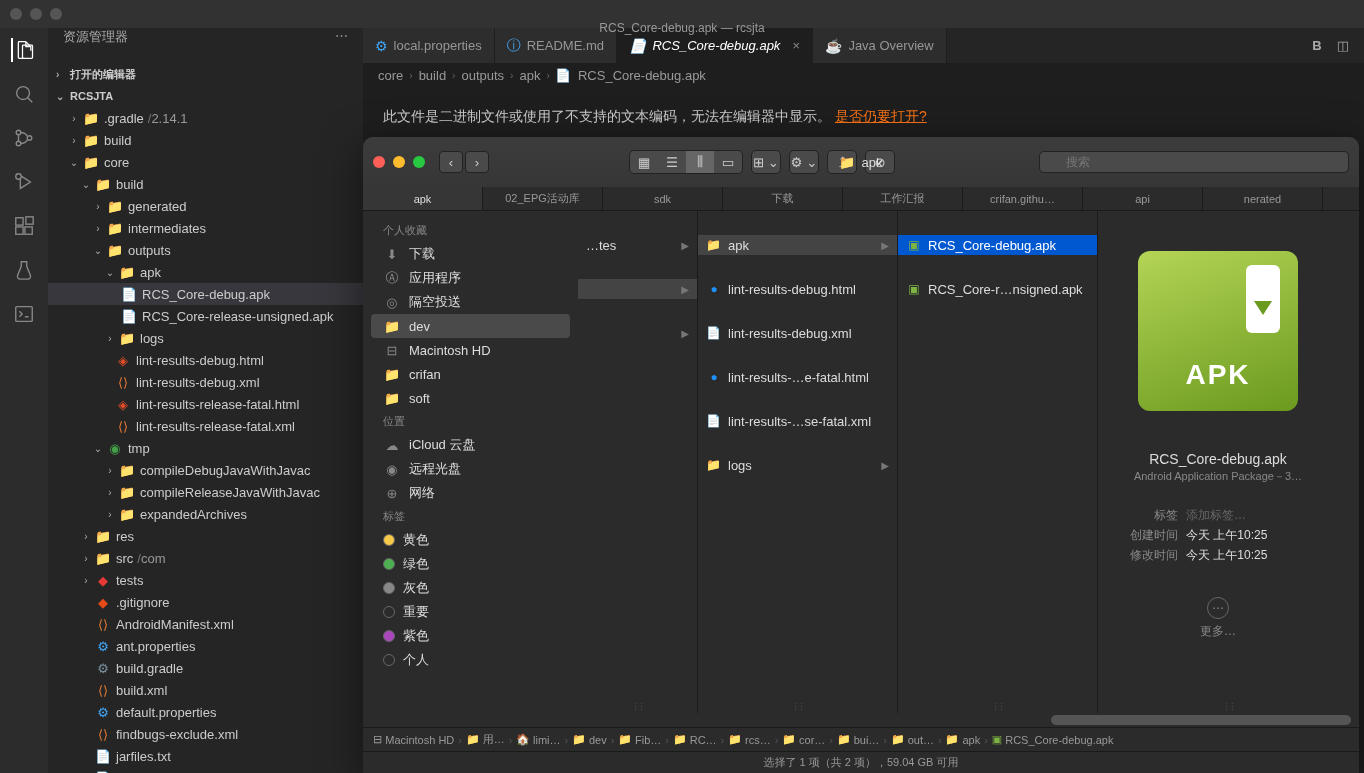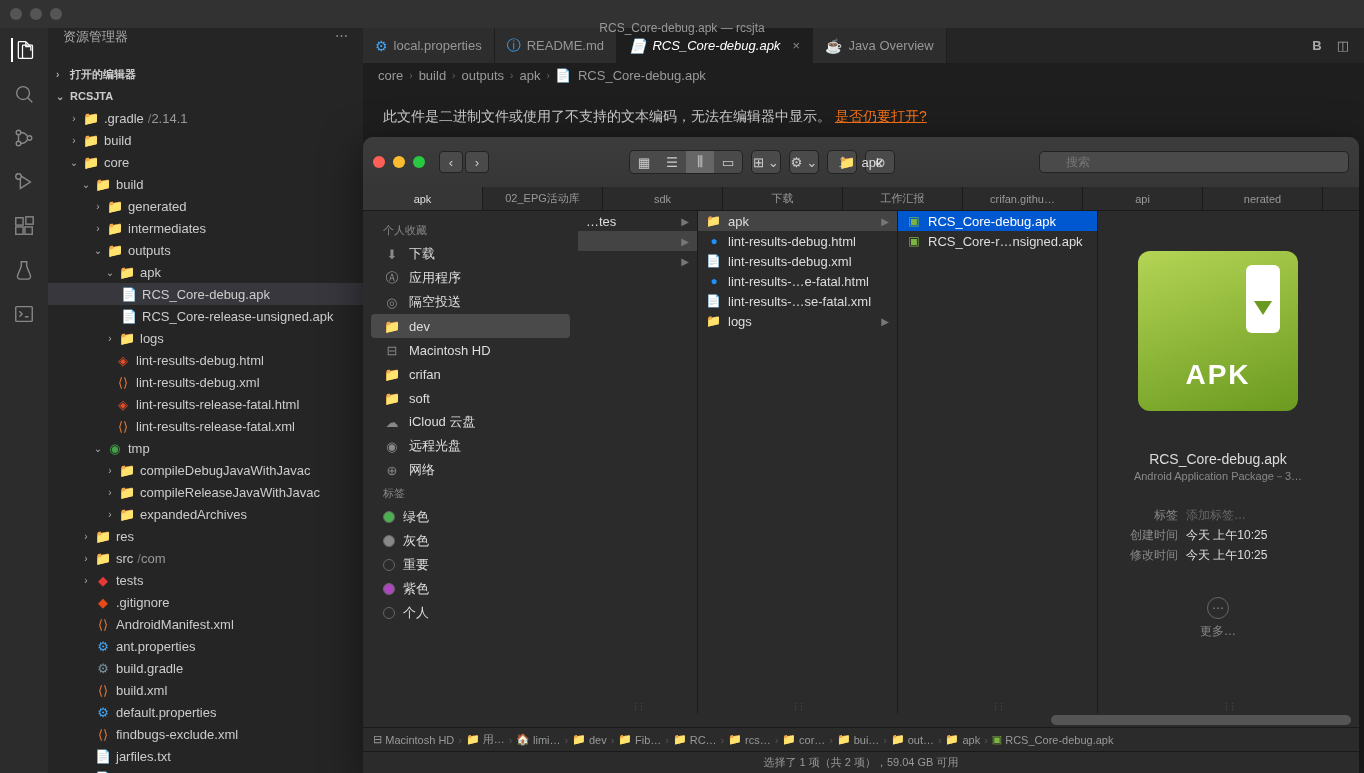--- a/index.html
+++ b/index.html
@@ -68,21 +68,21 @@
 .fsb-section { color:#888; font-size:11px; padding:4px 20px; }
 .fsb-item { display:flex; align-items:center; gap:8px; padding:3px 20px; color:#ddd; font-size:13px; cursor:pointer; height:24px; }
 .fsb-item.sel { background:#4a4a4a; border-radius:4px; margin:0 8px; padding:3px 12px; }
 .fsb-item .fsicon { width:18px; text-align:center; color:#888; }
 .tag-dot { width:12px; height:12px; border-radius:50%; border:1px solid #666; }
 
 .finder-columns { flex:1; display:flex; background:#2b2b2b; }
 .fcol { border-right:1px solid #1a1a1a; overflow:auto; position:relative; }
 .fcol::after { content:"⋮⋮"; position:absolute; bottom:2px; left:50%; transform:translateX(-50%); color:#555; font-size:8px; letter-spacing:-2px; }
 .fcol1{width:120px}.fcol2{width:200px}.fcol3{width:200px}.fcol4{flex:1}
-.fitem { display:flex; align-items:center; gap:6px; padding:2px 8px; color:#ddd; font-size:13px; height:20px; cursor:pointer; white-space:nowrap; overflow:hidden; }
+.fitem { display:flex; align-items:center; gap:6px; padding:2px 8px; color:#ddd; font-size:13px; height:20px; cursor:pointer; white-space:nowrap; overflow:hidden;margin-top:24px; }
 .fitem.sel-light { background:#444; }
 .fitem.sel-blue { background:#0058d0; color:#fff; }
 .fitem .arrow { margin-left:auto; color:#777; font-size:10px; }
 .fitem .fico { width:16px; text-align:center; font-size:12px; }
 
 .finder-preview { width:240px; background:#2b2b2b; padding:20px; display:flex; flex-direction:column; align-items:center; }
 .apk-icon { width:160px; height:160px; background:linear-gradient(160deg,#b4d455 0%,#6a9a1f 100%); border-radius:12px; position:relative; display:flex; align-items:flex-end; justify-content:center; padding-bottom:20px; margin-top:20px; }
 .apk-icon::before { content:""; position:absolute; right:18px; top:14px; width:34px; height:68px; background:#fff; border-radius:6px; }
 .apk-icon::after { content:""; position:absolute; right:26px; top:50px; width:18px; height:14px; background:#6a9a1f; clip-path:polygon(50% 100%,0 0,100% 0); }
 .apk-text { color:#fff; font-size:28px; font-weight:bold; letter-spacing:2px; }
@@ -447,33 +447,38 @@
           <span>Macintosh HD</span>
         </div>
       <div class="fsb-item">
           <span class="fsicon">📁</span>
           <span>crifan</span>
         </div>
       <div class="fsb-item">
           <span class="fsicon">📁</span>
           <span>soft</span>
         </div>
+      <div class="fsb-section">位置</div>
       <div class="fsb-item">
           <span class="fsicon">☁</span>
           <span>iCloud 云盘</span>
         </div>
       <div class="fsb-item">
           <span class="fsicon">◉</span>
           <span>远程光盘</span>
         </div>
       <div class="fsb-item">
           <span class="fsicon">⊕</span>
           <span>网络</span>
         </div>
       <div class="fsb-section">标签</div>
+      <div class="fsb-item">
+          <span class="tag-dot" style="background:#f7c948"></span>
+          <span>黄色</span>
+        </div>
       <div class="fsb-item">
           <span class="tag-dot" style="background:#4caf50"></span>
           <span>绿色</span>
         </div>
       <div class="fsb-item">
           <span class="tag-dot" style="background:#888"></span>
           <span>灰色</span>
         </div>
       <div class="fsb-item">
           <span class="tag-dot"></span>

